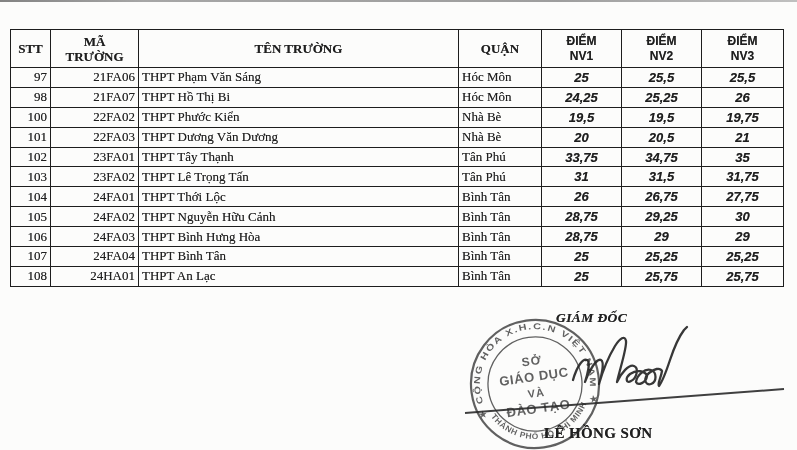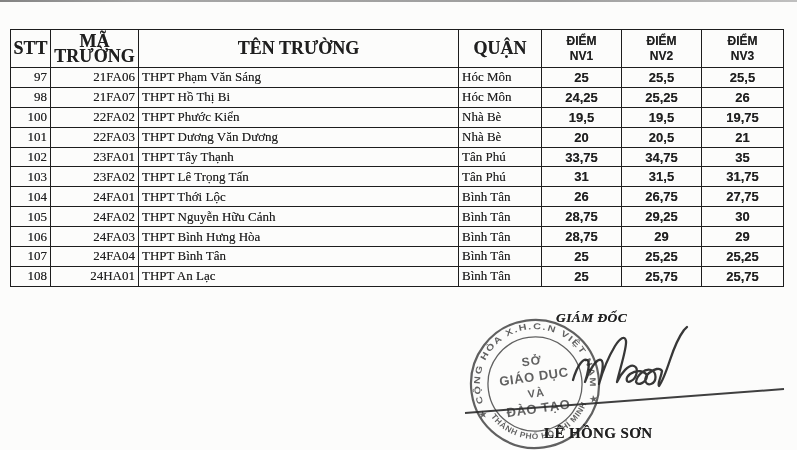--- a/index.html
+++ b/index.html
@@ -16,37 +16,37 @@
   }
   table.scores {
     position:absolute; left:10px; top:29px; width:773px;
     border-collapse:collapse; table-layout:fixed;
     text-shadow:0 0 .4px rgba(0,0,0,.5);
   }
   table.scores th, table.scores td {
     border:1.6px solid #1d1d1d; overflow:hidden; white-space:nowrap;
   }
   table.scores thead th {
-    height:37px; font-weight:bold; font-size:18px; line-height:15px;
+    height:37px; font-weight:bold; font-size:13px; line-height:15px;
     text-align:center; vertical-align:middle; padding:0 2px;
   }
   table.scores thead th span { display:block; }
   table.scores thead th:nth-child(n+5) {
     font-family:"Liberation Sans", sans-serif; font-size:12px;margin-top:16px;
   }
   table.scores tbody td {
     height:18.9px; font-size:13px; padding:0 3px; vertical-align:middle;
   }
   td.c0 { text-align:right; }
   td.c1 { text-align:right; padding-left:4px;margin-left:9px; }
   td.c2 { text-align:left; padding-left:6px; }
   td.c3 { }
   td.c4, td.c5, td.c6 {
     text-align:center; font-family:"Liberation Sans", sans-serif;
-    font-weight:bold; font-size:12px;
+    font-weight:bold; font-size:12px;font-style:italic;
   }
   .col-stt  { width:40px; }  .col-code { width:88px; }
   .col-name { width:320px; } .col-dist { width:83px; }
   .col-nv   { width:80px; }  .col-nv3  { width:82px; }
 
   .sig-title {
     position:absolute; left:556px; top:310px;
     font-weight:bold; font-size:13.5px; letter-spacing:.4px;
     text-shadow:0 0 .4px rgba(0,0,0,.55);
     font-style:italic;

